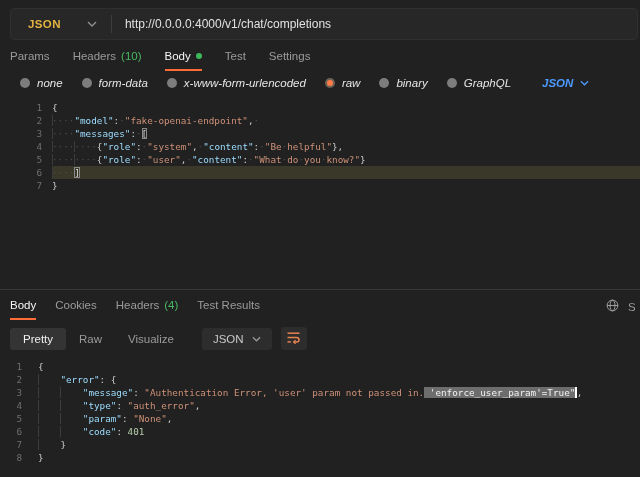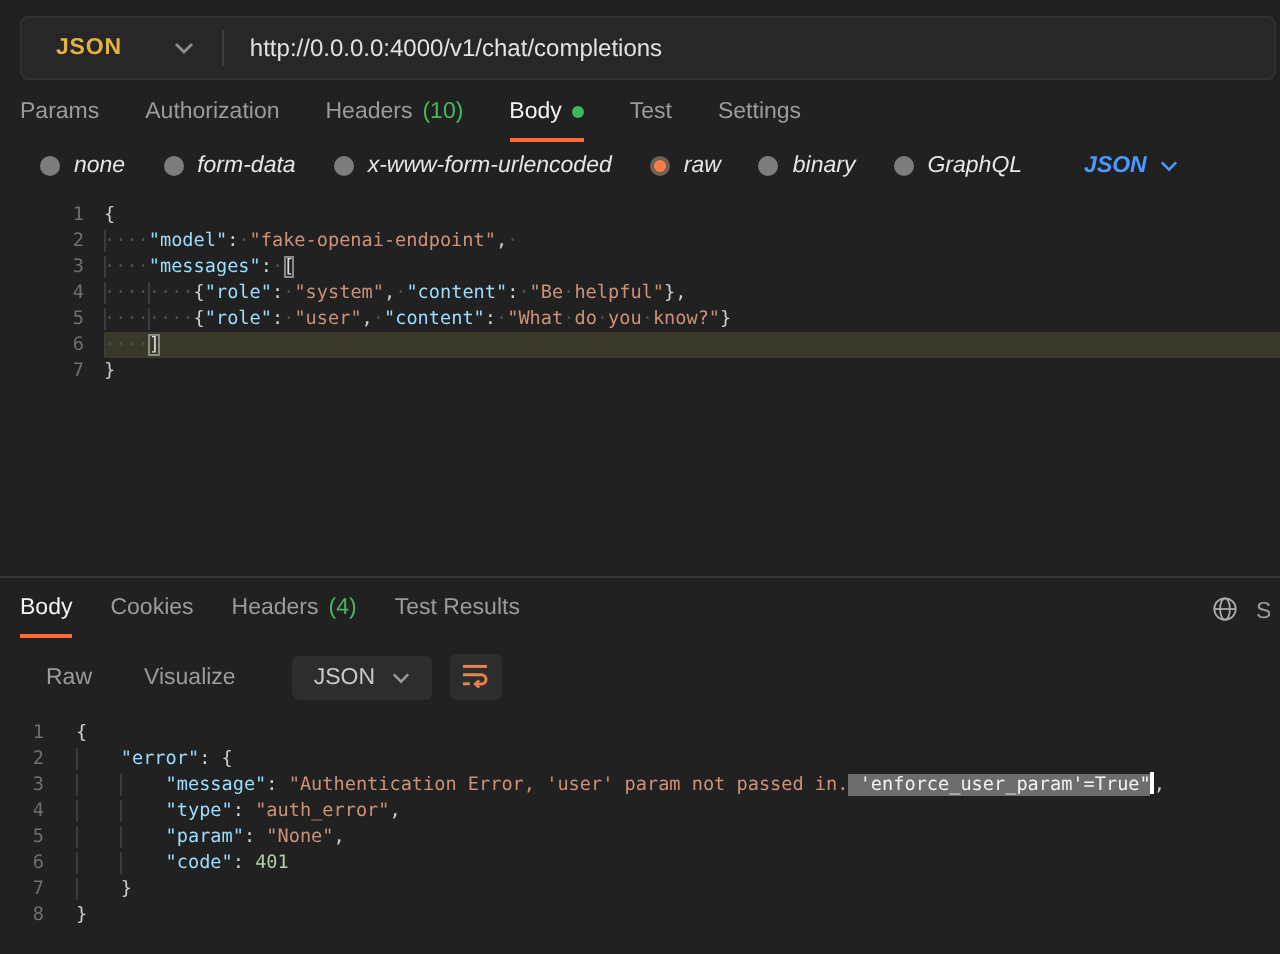--- a/index.html
+++ b/index.html
@@ -76,23 +76,20 @@
   </div>
   <div class="divider-v"></div>
   <div class="url-text">http://0.0.0.0:4000/v1/chat/completions</div>
 </div>
 
 <div class="tabs-row">
   <div class="tab">
       <span>Params</span>
     </div>
   <div class="tab">
-      <span>Authorization</span>
-    </div>
-  <div class="tab">
     <span>Headers</span>
     <span class="badge-green">(10)</span>
   </div>
   <div class="tab active">
     <span>Body</span>
     <span class="green-dot"></span>
   </div>
   <div class="tab">
       <span>Test</span>
     </div>
@@ -166,20 +163,21 @@
           <circle cx="8" cy="8" r="6.6" fill="none" stroke="#ababab" stroke-width="1.1"></circle>
           <ellipse cx="8" cy="8" rx="3" ry="6.6" fill="none" stroke="#ababab" stroke-width="1.1"></ellipse>
           <path d="M1.4 8h13.2" stroke="#ababab" stroke-width="1.1"></path>
         </svg>
     </span>
     <span class="clipped-s">S</span>
   </div>
 </div>
 
 <div class="resp-toolbar">
+  <div class="view-btn active">Pretty</div>
   <div class="view-btn">Raw</div>
   <div class="view-btn">Visualize</div>
   <div class="dd-btn">
     <span>JSON</span>
     <span class="chev">
       <svg width="9" height="6" viewBox="0 0 10 6">
           <path d="M1 1l4 4 4-4" fill="none" stroke="#9a9a9a" stroke-width="1.4"></path>
         </svg>
     </span>
   </div>

